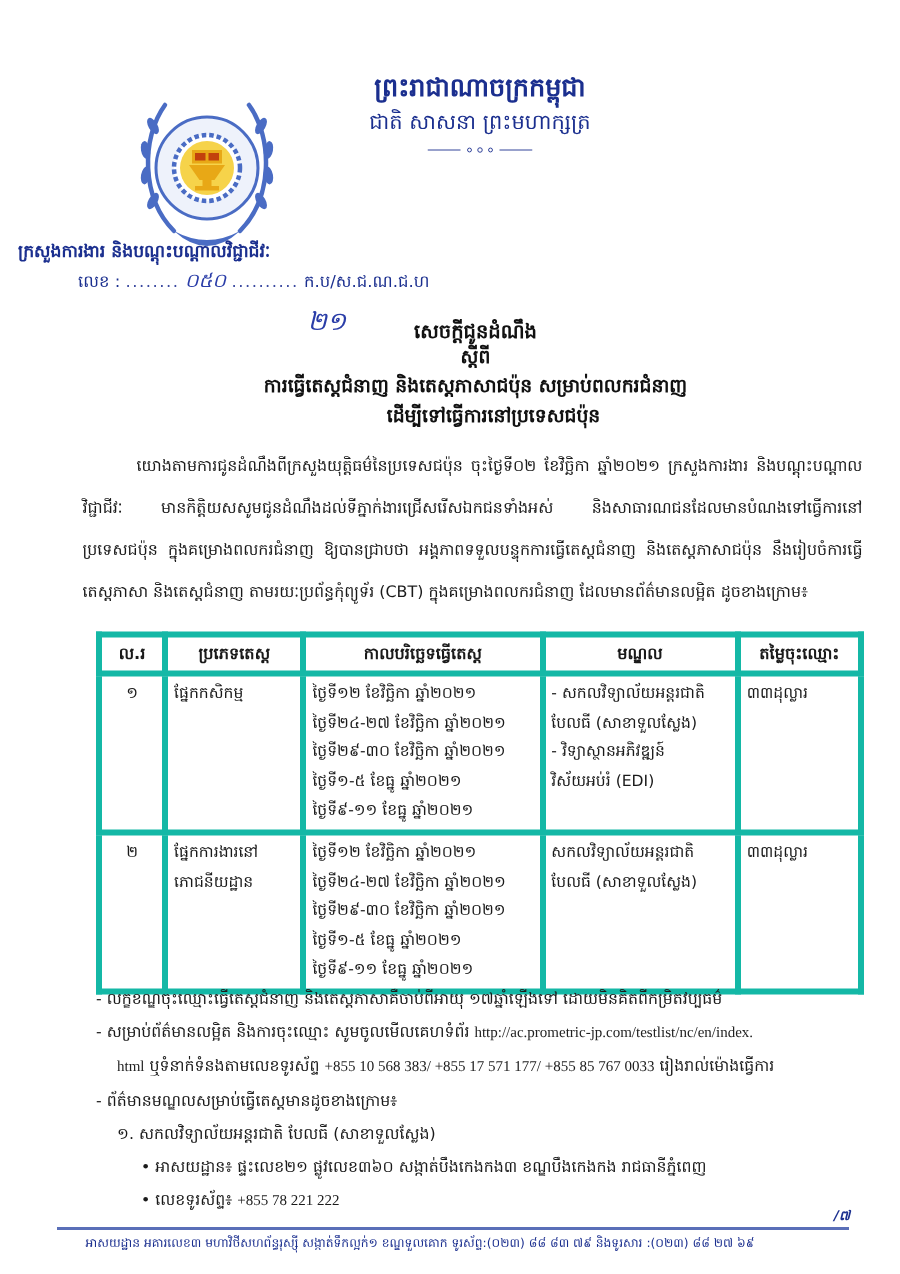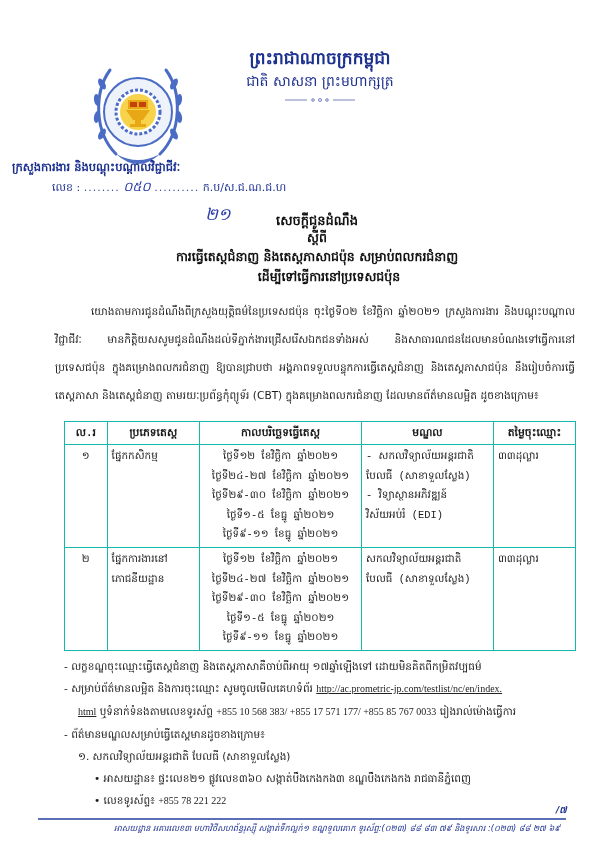--- a/index.html
+++ b/index.html
@@ -20,38 +20,38 @@
   .hand2 { left:205px; top:203px; font-style:italic; color:#2a3da8; font-size:17px; }
   .center { left:17px; width:600px; text-align:center; font-weight:bold; color:#111; }
   .t1 { top:212px; font-size:13px; }
   .t2 { top:230px; font-size:12.5px; }
   .t3 { top:249px; font-size:12.5px; }
   .t4 { top:269px; font-size:12.5px;padding-left:12px; }
   .para { left:55px; width:520px; top:297px; font-size:10.6px; line-height:28px;
           text-align:justify; text-indent:36px; color:#1a1a1a; }
   table.main { position:absolute; left:64px; top:421px; width:512px; border-collapse:collapse;
                font-size:10.4px; color:#1a1a1a; }
-  table.main th, table.main td { border:1px solid #14b8a6; vertical-align:top; padding:0 4px;font-family:Liberation Mono, monospace; }
+  table.main th, table.main td { border:4px solid #14b8a6; vertical-align:top; padding:0 4px; }
   table.main th { font-weight:bold; text-align:center; height:22px; vertical-align:middle; font-size:10.8px; }
   table.main td { line-height:19.6px; padding-top:2px; padding-bottom:2px; }
   .c-no { width:32px; text-align:center; }
   .c-type { width:80px; }
-  .c-date { width:147px;text-align:center; }
+  .c-date { width:147px; }
   .c-center { width:118px; }
   .c-fee { width:70px; }
   .bullets { left:64px; width:520px; top:655px; font-size:10.5px; line-height:22px; }
   .bullets .row { white-space:nowrap; }
-  .link { text-decoration:underline; font-family:"Liberation Serif", serif; font-size:10px; color:#222; }
+  .link { font-family:"Liberation Serif", serif; font-size:10px; color:#222; }
   .serif { font-family:"Liberation Serif", serif; font-size:10px; }
   .indent1 { padding-left:14px; }
   .indent2 { padding-left:30px; }
   .footer-line { left:38px; top:818px; width:528px; height:1.5px; background:#5a6fb8; }
   .page-mark { left:556px; top:804px; font-size:9px; font-weight:bold; color:#1b2f8f; font-style:italic; }
-  .footer-text { left:0; width:560px; top:823px; text-align:right; font-size:8.2px;
-                 font-style:italic; color:#1b2f8f; }
+  .footer-text { left:0; width:560px; top:823px; text-align:center; font-size:8.2px;
+                 color:#1b2f8f; }
 </style>
 </head>
 <body>
 
 <div class="kingdom abs">
   <div class="kingdom-title">ព្រះរាជាណាចក្រកម្ពុជា</div>
   <div class="kingdom-motto">ជាតិ សាសនា ព្រះមហាក្សត្រ</div>
   <svg class="ornament" viewBox="0 0 70 4">
     <line x1="0" y1="2" x2="22" y2="2" stroke="#1b2f8f" stroke-width="0.6"></line>
     <circle cx="28" cy="2" r="1.3" fill="none" stroke="#1b2f8f" stroke-width="0.6"></circle>

